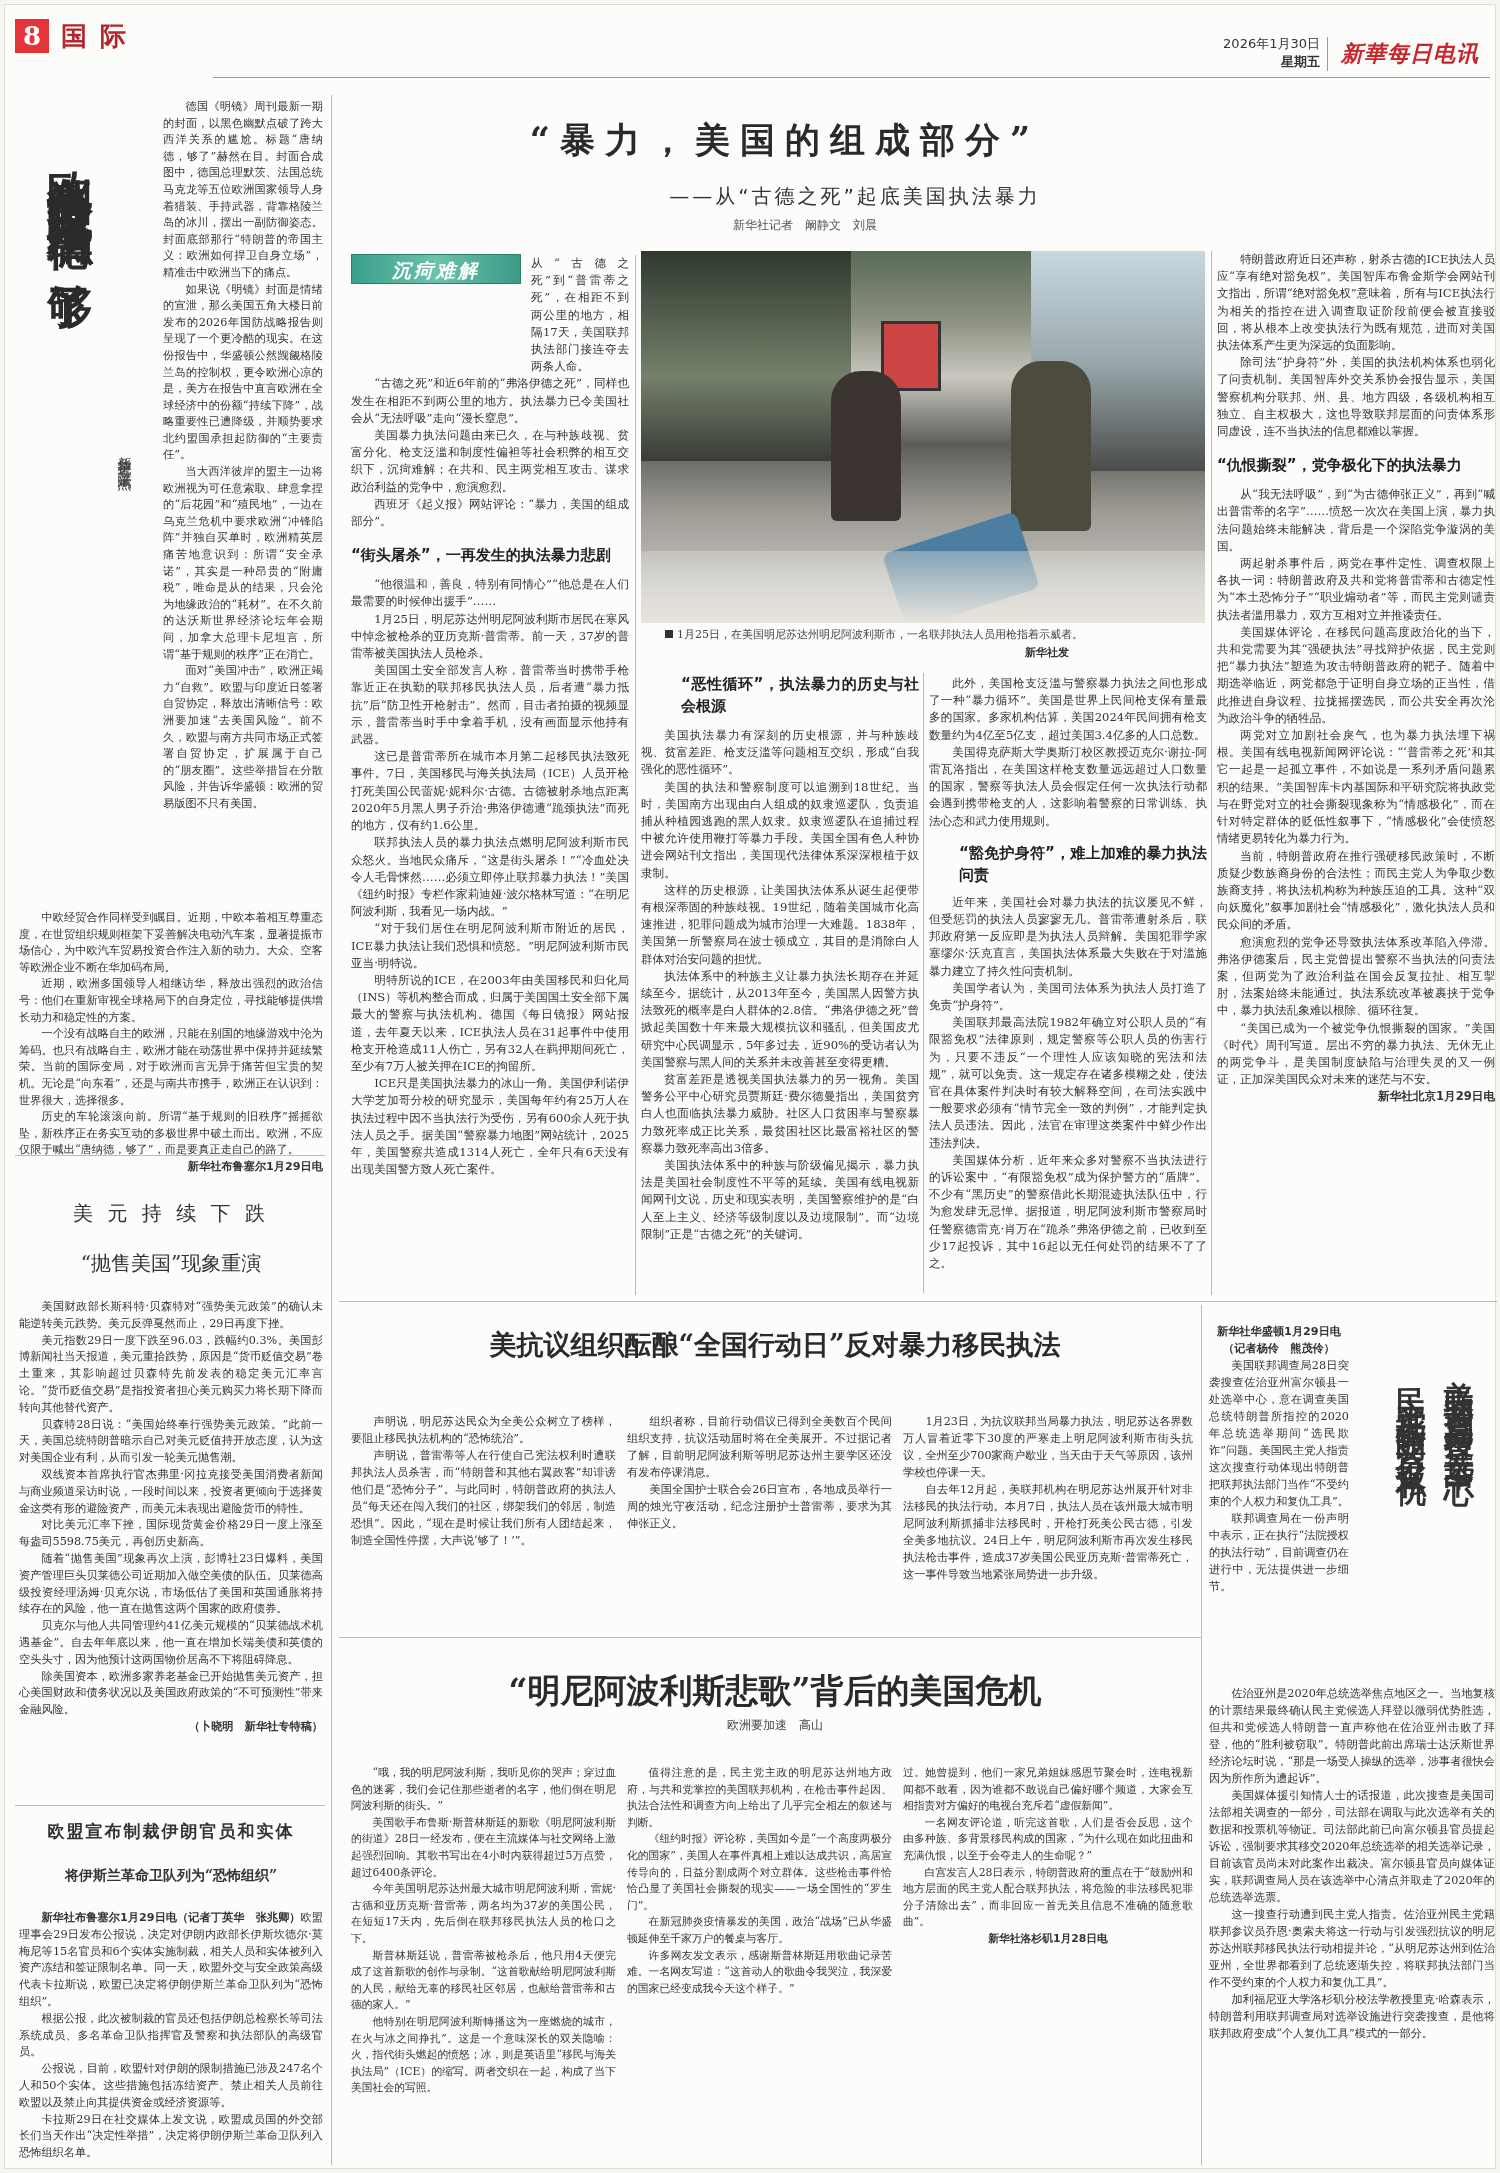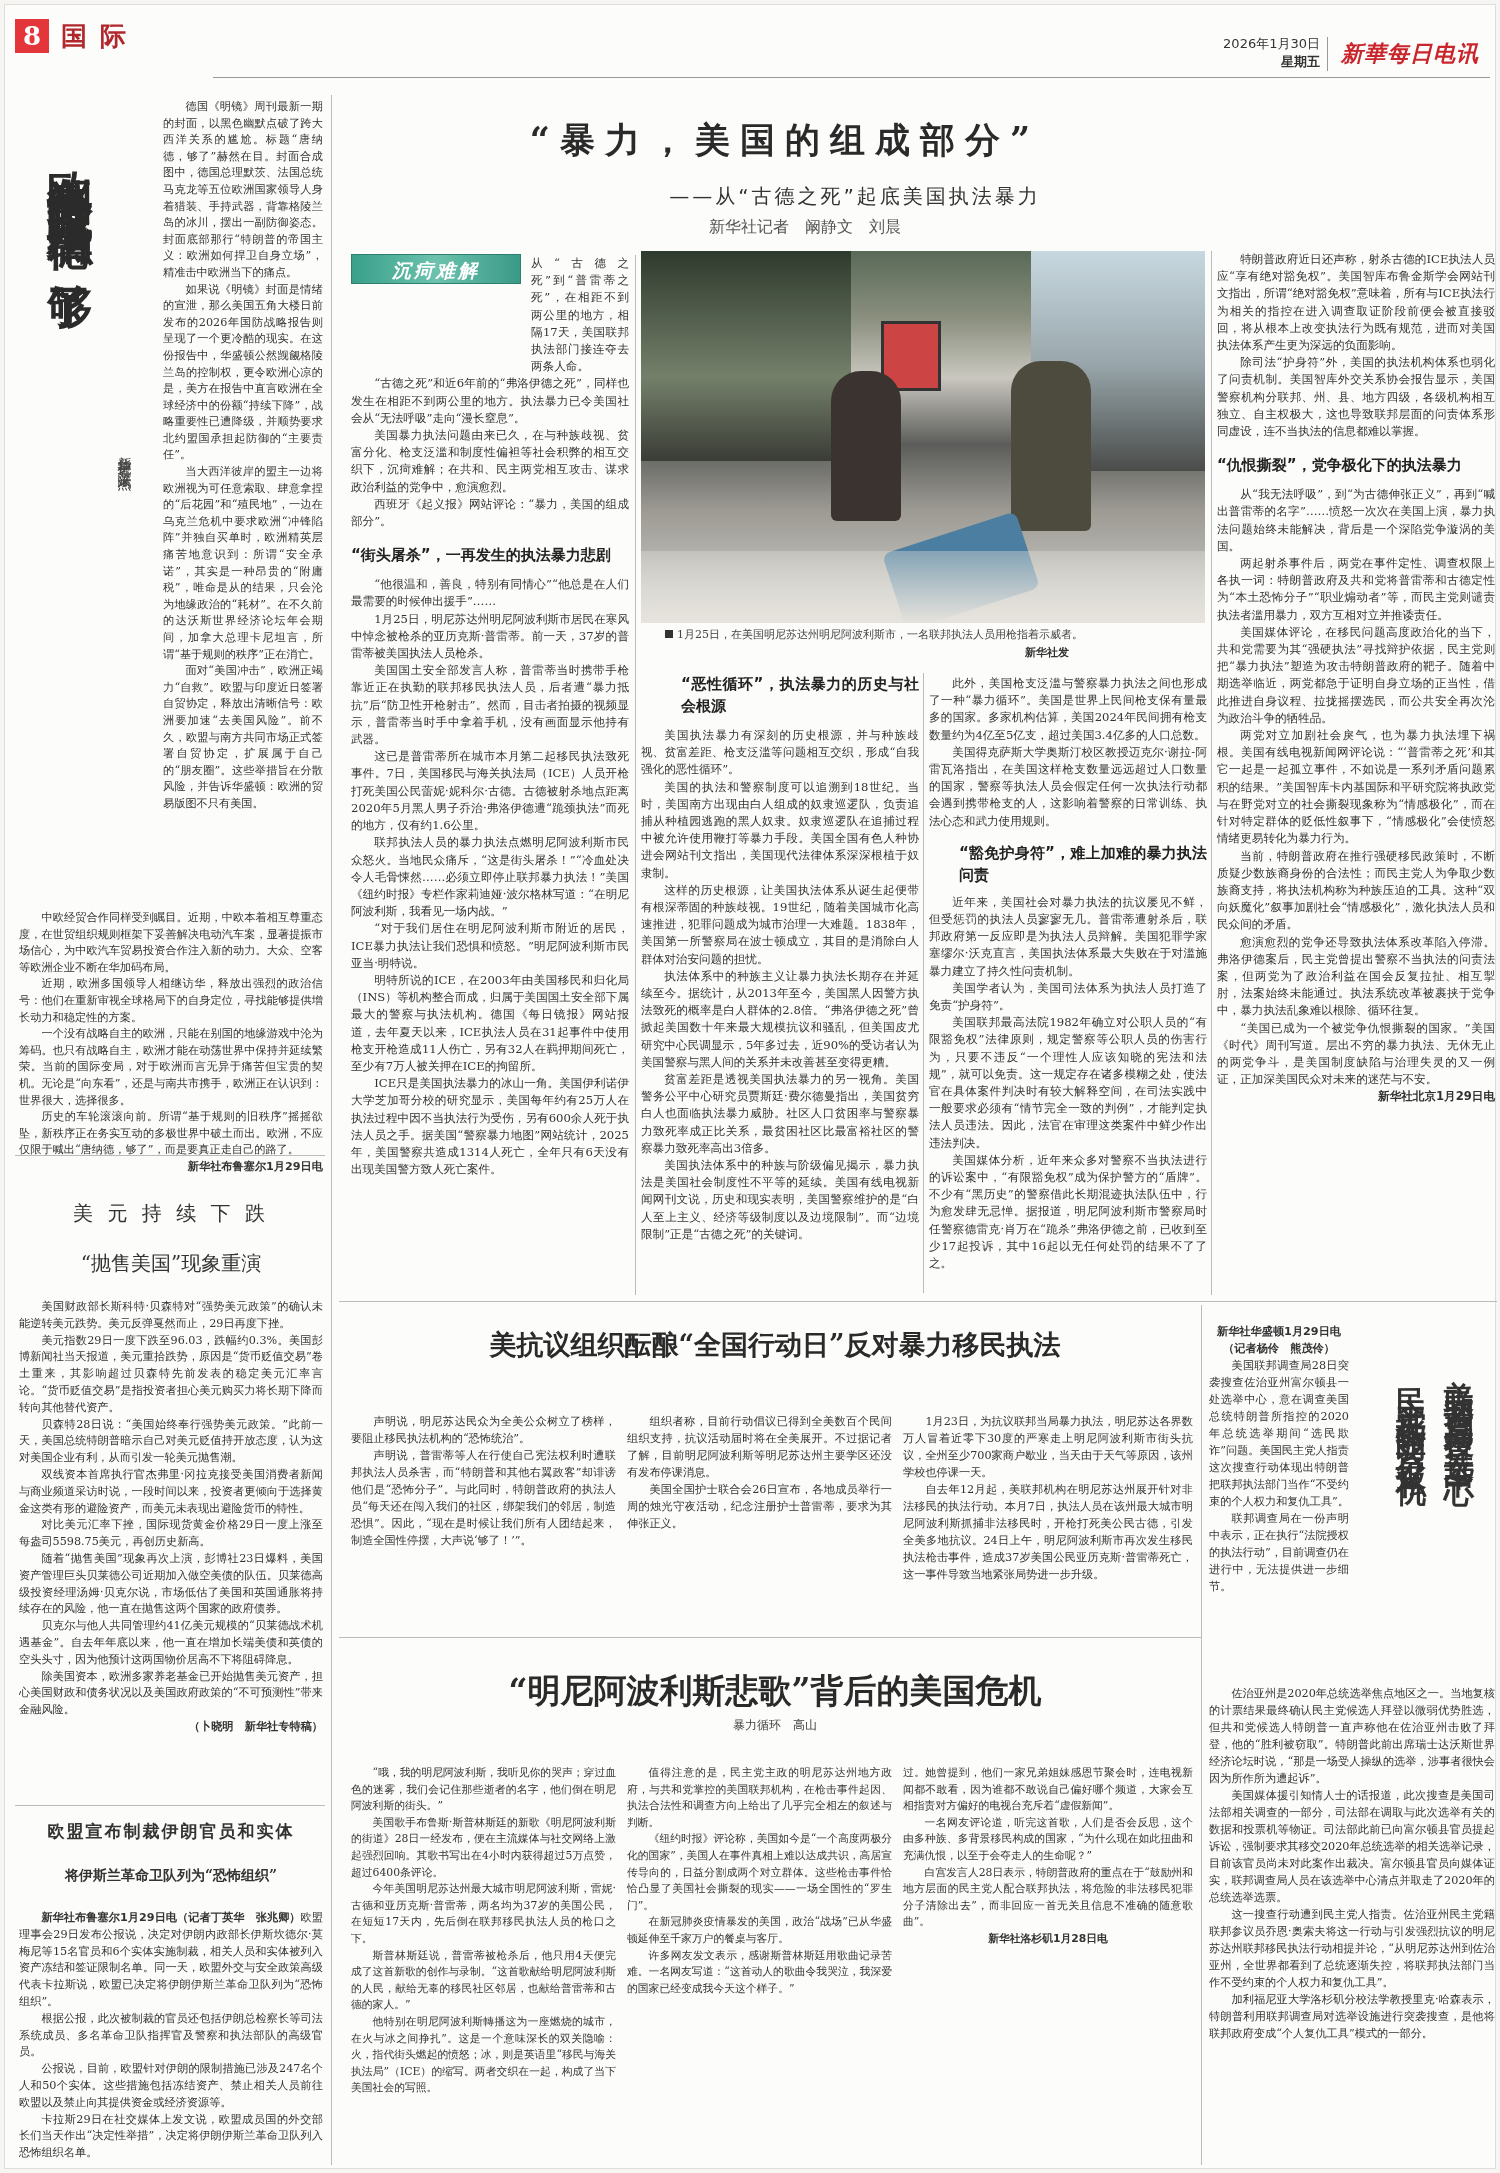--- a/index.html
+++ b/index.html
@@ -67,21 +67,21 @@
     <p><span class="dateline">新华社布鲁塞尔1月29日电（记者丁英华　张兆卿）</span><span>欧盟理事会29日发布公报说，决定对伊朗内政部长伊斯坎德尔·莫梅尼等15名官员和6个实体实施制裁，相关人员和实体被列入资产冻结和签证限制名单。同一天，欧盟外交与安全政策高级代表卡拉斯说，欧盟已决定将伊朗伊斯兰革命卫队列为“恐怖组织”。</span></p>
     <p>根据公报，此次被制裁的官员还包括伊朗总检察长等司法系统成员、多名革命卫队指挥官及警察和执法部队的高级官员。</p>
     <p>公报说，目前，欧盟针对伊朗的限制措施已涉及247名个人和50个实体。这些措施包括冻结资产、禁止相关人员前往欧盟以及禁止向其提供资金或经济资源等。</p>
     <p>卡拉斯29日在社交媒体上发文说，欧盟成员国的外交部长们当天作出“决定性举措”，决定将伊朗伊斯兰革命卫队列入恐怖组织名单。</p>
   </div>
 
   <div class="vline" style="left:326px;top:90px;height:2070px"></div>
 
   <div class="abs" style="left:340px;top:112px;width:880px;text-align:center;font-size:35px;font-weight:bold;color:#2a2a2a;letter-spacing:10px">“暴力，美国的组成部分”</div>
   <div class="abs sans" style="left:500px;top:178px;width:700px;text-align:center;font-size:20px;color:#333;letter-spacing:3px">——从“古德之死”起底美国执法暴力</div>
-  <div class="abs" style="left:600px;top:212px;width:400px;text-align:center;font-size:16px;color:#555">新华社记者　阚静文　刘晨</div>
+  <div class="abs" style="left:600px;top:212px;width:400px;text-align:center;font-size:12px;color:#555">新华社记者　阚静文　刘晨</div>
 
   <div class="abs" style="left:346px;top:249px;width:170px;height:30px;background:linear-gradient(90deg,#39a08a,#6cc2ad,#3a9a86);border:1px solid #2e7f6e;color:#fff;font-family:'DejaVu Sans',sans-serif;font-weight:bold;font-style:italic;font-size:19px;line-height:30px;text-align:center;letter-spacing:3px">沉疴难解</div>
 
   <div class="abs txt" style="left:346px;top:250px;width:278px">
     <p style="padding-left:180px;text-indent:0">从“古德之死”到“普雷蒂之死”，在相距不到两公里的地方，相隔17天，美国联邦执法部门接连夺去两条人命。</p>
     <p>“古德之死”和近6年前的“弗洛伊德之死”，同样也发生在相距不到两公里的地方。执法暴力已令美国社会从“无法呼吸”走向“漫长窒息”。</p>
     <p>美国暴力执法问题由来已久，在与种族歧视、贫富分化、枪支泛滥和制度性偏袒等社会积弊的相互交织下，沉疴难解；在共和、民主两党相互攻击、谋求政治利益的党争中，愈演愈烈。</p>
     <p>西班牙《起义报》网站评论：“暴力，美国的组成部分”。</p>
     <div class="section-h" style="margin:14px 0 10px">“街头屠杀”，一再发生的执法暴力悲剧</div>
     <p>“他很温和，善良，特别有同情心”“他总是在人们最需要的时候伸出援手”……</p>
@@ -171,21 +171,21 @@
     <p>联邦调查局在一份声明中表示，正在执行“法院授权的执法行动”，目前调查仍在进行中，无法提供进一步细节。</p>
   </div>
   <div class="abs txt" style="left:1204px;top:1680px;width:286px;font-size:11.2px;line-height:17px">
     <p>佐治亚州是2020年总统选举焦点地区之一。当地复核的计票结果最终确认民主党候选人拜登以微弱优势胜选，但共和党候选人特朗普一直声称他在佐治亚州击败了拜登，他的“胜利被窃取”。特朗普此前出席瑞士达沃斯世界经济论坛时说，“那是一场受人操纵的选举，涉事者很快会因为所作所为遭起诉”。</p>
     <p>美国媒体援引知情人士的话报道，此次搜查是美国司法部相关调查的一部分，司法部在调取与此次选举有关的数据和投票机等物证。司法部此前已向富尔顿县官员提起诉讼，强制要求其移交2020年总统选举的相关选举记录，目前该官员尚未对此案作出裁决。富尔顿县官员向媒体证实，联邦调查局人员在该选举中心清点并取走了2020年的总统选举选票。</p>
     <p>这一搜查行动遭到民主党人指责。佐治亚州民主党籍联邦参议员乔恩·奥索夫将这一行动与引发强烈抗议的明尼苏达州联邦移民执法行动相提并论，“从明尼苏达州到佐治亚州，全世界都看到了总统逐渐失控，将联邦执法部门当作不受约束的个人权力和复仇工具”。</p>
     <p>加利福尼亚大学洛杉矶分校法学教授里克·哈森表示，特朗普利用联邦调查局对选举设施进行突袭搜查，是他将联邦政府变成“个人复仇工具”模式的一部分。</p>
   </div>
 
   <div class="abs" style="left:340px;top:1664px;width:860px;text-align:center;font-size:33px;font-weight:bold;color:#2a2a2a">“明尼阿波利斯悲歌”背后的美国危机</div>
-  <div class="abs" style="left:600px;top:1712px;width:340px;text-align:center;font-size:12px;color:#444">暴力循环　高山</div>
+  <div class="abs" style="left:600px;top:1712px;width:340px;text-align:center;font-size:12px;color:#444">欧洲要加速　高山</div>
   <div class="abs txt" style="left:346px;top:1760px;width:265px;font-size:10.8px;line-height:16.6px">
     <p>“哦，我的明尼阿波利斯，我听见你的哭声；穿过血色的迷雾，我们会记住那些逝者的名字，他们倒在明尼阿波利斯的街头。”</p>
     <p>美国歌手布鲁斯·斯普林斯廷的新歌《明尼阿波利斯的街道》28日一经发布，便在主流媒体与社交网络上激起强烈回响。其歌书写出在4小时内获得超过5万点赞，超过6400条评论。</p>
     <p>今年美国明尼苏达州最大城市明尼阿波利斯，雷妮·古德和亚历克斯·普雷蒂，两名均为37岁的美国公民，在短短17天内，先后倒在联邦移民执法人员的枪口之下。</p>
     <p>斯普林斯廷说，普雷蒂被枪杀后，他只用4天便完成了这首新歌的创作与录制。“这首歌献给明尼阿波利斯的人民，献给无辜的移民社区邻居，也献给普雷蒂和古德的家人。”</p>
     <p>他特别在明尼阿波利斯轉播这为一座燃烧的城市，在火与冰之间挣扎”。这是一个意味深长的双关隐喻：火，指代街头燃起的愤怒；冰，则是英语里“移民与海关执法局”（ICE）的缩写。两者交织在一起，构成了当下美国社会的写照。</p>
   </div>
   <div class="abs txt" style="left:622px;top:1760px;width:265px;font-size:10.8px;line-height:16.6px">
     <p>值得注意的是，民主党主政的明尼苏达州地方政府，与共和党掌控的美国联邦机构，在枪击事件起因、执法合法性和调查方向上给出了几乎完全相左的叙述与判断。</p>
     <p>《纽约时报》评论称，美国如今是“一个高度两极分化的国家”，美国人在事件真相上难以达成共识，高居宣传导向的，日益分割成两个对立群体。这些枪击事件恰恰凸显了美国社会撕裂的现实——一场全国性的“罗生门”。</p>

